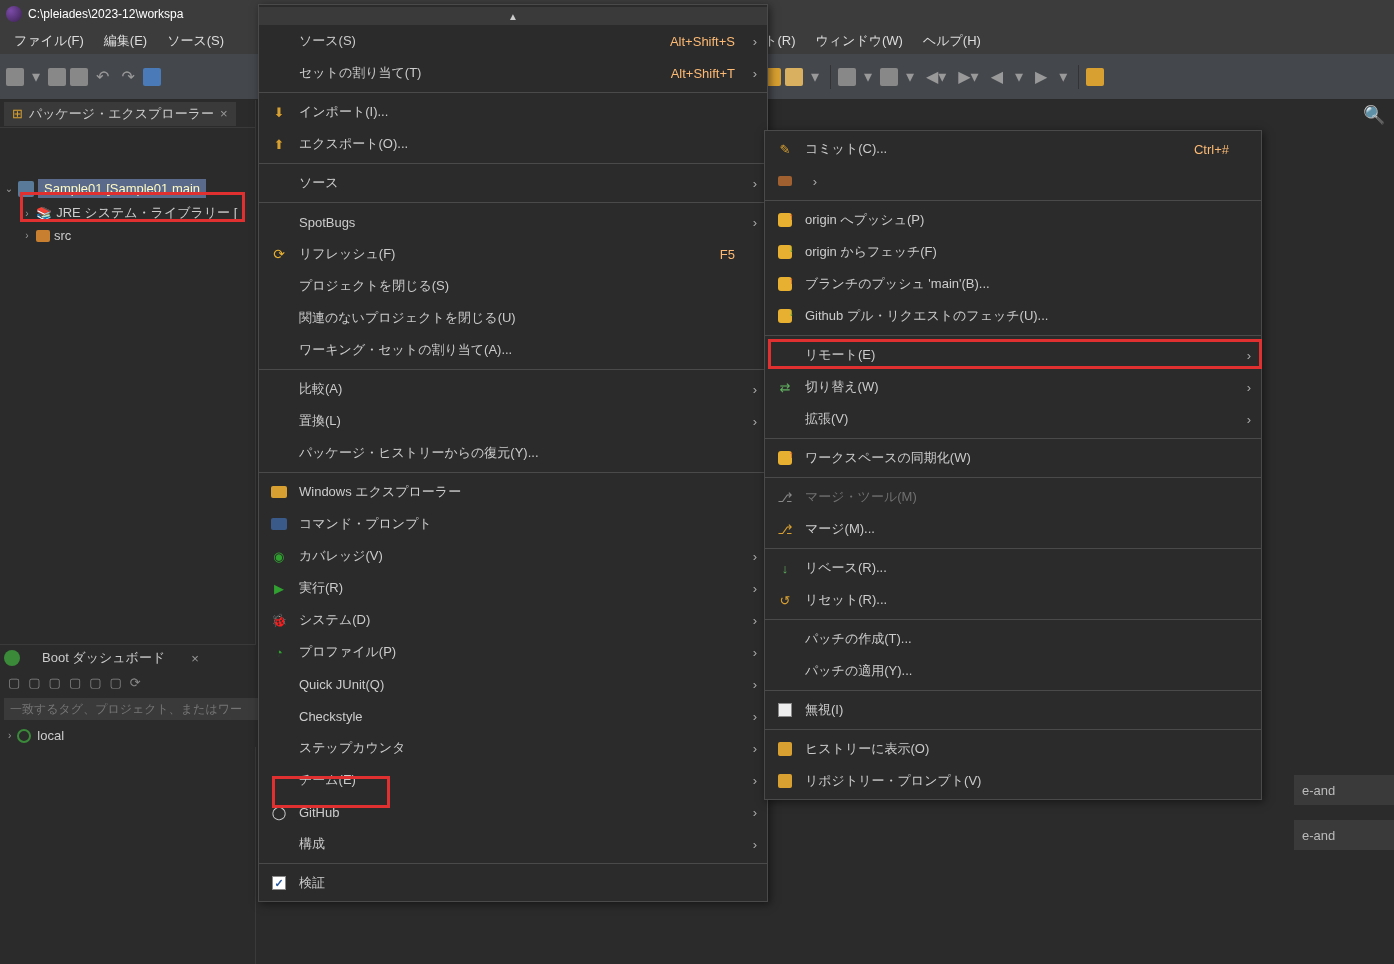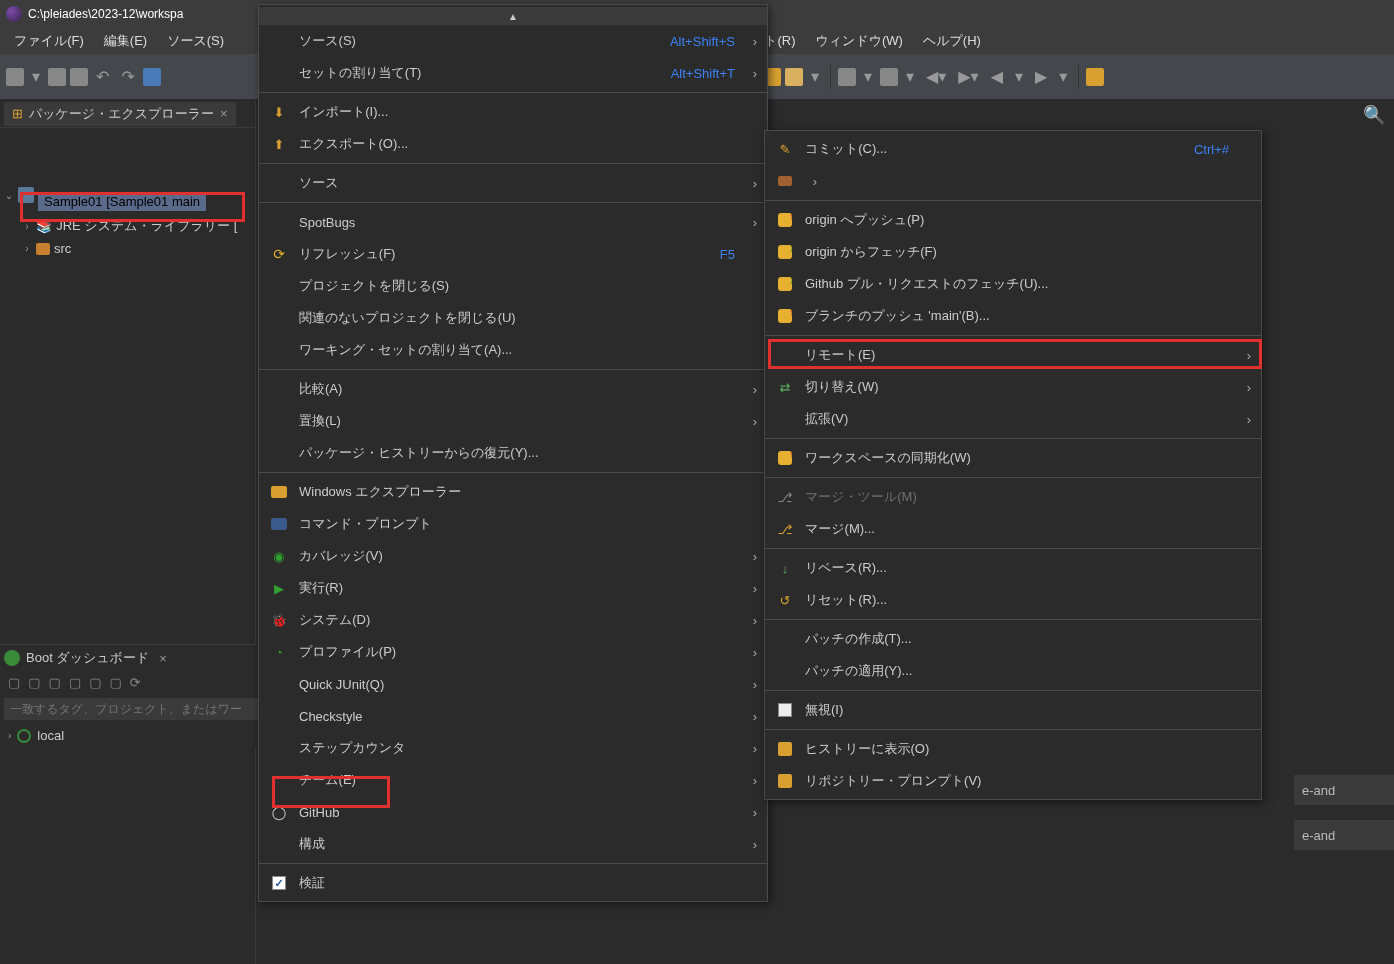--- a/index.html
+++ b/index.html
@@ -17,42 +17,42 @@
 
 .main-area { display: flex; height: calc(100% - 100px); }
 .sidebar { width: 256px; background: #2b2b2b; border-right: 1px solid #3a3a3a; display: flex; flex-direction: column; }
 .panel-tab { background: #2b2b2b; padding: 4px 4px; display: flex; align-items: center; gap: 4px; border-bottom: 1px solid #3a3a3a; height: 28px; }
 .panel-tab .tab-active { background: #3a3a3a; padding: 3px 8px; border-radius: 0; display: flex; align-items: center; gap: 6px; }
 .panel-tab .tab-active .close-x { color: #999; }
 .tree { flex: 1; padding: 8px 0; }
 .tree-item { display: flex; align-items: center; padding: 3px 4px; gap: 4px; }
 .tree-item .twisty { width: 10px; text-align: center; color: #999; font-size: 10px; }
 .tree-item.indent1 { padding-left: 22px; }
-.selected-project { background: #5a6a8a; color: #000000; margin-top: 13px; }
+.selected-project { background: #5a6a8a; color: #fef9c3; }
 
 .red-box { border: 3px solid #e03030; position: absolute; pointer-events: none; }
 
 .editor-area { flex: 1; background: #2b2b2b; }
 .search-btn { position: absolute; right: 8px; top: 104px; color: #aaa; font-size: 18px; }
 
 .bottom-panel { position: absolute; left: 0; top: 644px; width: 256px; background: #2b2b2b; border-top: 1px solid #3a3a3a; }
-.bottom-panel .panel-tab2 { padding: 4px; display: flex; align-items: center; gap: 6px; text-align: center; }
+.bottom-panel .panel-tab2 { padding: 4px; display: flex; align-items: center; gap: 22px; text-align: center; }
 .bottom-panel .boot-icon { width: 16px; height: 16px; background: #3a8a3a; border-radius: 50%; }
 .bottom-panel .small-toolbar { padding: 4px 8px; display: flex; gap: 8px; }
 .bottom-panel .filter-input { background: #3a3a3a; border: none; color: #888; padding: 4px 6px; width: 100%; margin: 4px; font-size: 12px; }
 .bottom-panel .local-row { padding: 4px 8px; display: flex; align-items: center; gap: 6px; }
 .bottom-panel .power-icon { width: 14px; height: 14px; border: 2px solid #3a8a3a; border-radius: 50%; position: relative; }
 
 
 .ctx-menu { position: absolute; background: #2b2b2b; border: 1px solid #4a4a4a; box-shadow: 2px 2px 8px rgba(0,0,0,.5); min-width: 500px; padding: 2px 0; }
 .ctx-menu .row { display: flex; align-items: center; height: 32px; padding: 0 10px; gap: 10px; cursor: default; white-space: nowrap; }
 .ctx-menu .row.disabled { color: #707070; }
 .ctx-menu .row .icon-slot { width: 20px; height: 20px; display: flex; align-items: center; justify-content: center; }
 .ctx-menu .row .label { flex: 1; }
-.ctx-menu .row .shortcut { color: #3b82f6; margin-left: 20px; }
+.ctx-menu .row .shortcut { color: #fdba74; margin-left: 20px; }
 .ctx-menu .row .arrow { color: #aaa; width: 12px; text-align: right; }
 .ctx-menu .sep { height: 1px; background: #4a4a4a; margin: 3px 0; }
 .ctx-menu .top-arrow { height: 18px; background: #3a3a3a; display: flex; align-items: center; justify-content: center; color: #ccc; font-size: 10px; }
 
 .submenu { left: 764px; top: 130px; min-width: 498px; }
 .git-push-icon { width:14px;height:14px;background:#e8b030;border-radius:3px;position:relative; }
 .git-push-icon::after { content:"↑"; position:absolute; top:-2px; right:-2px; color:#c03030; font-size:10px; font-weight:bold; }
 .git-pull-icon { width:14px;height:14px;background:#e8b030;border-radius:3px;position:relative; }
 .git-pull-icon::after { content:"↓"; position:absolute; top:-2px; right:-2px; color:#30a030; font-size:10px; font-weight:bold; }
 .refresh-icon { color:#e8b030; font-size:14px; }
@@ -369,55 +369,55 @@
     </div>
     <div class="row">
       <span class="icon-slot">
         <span class="git-pull-icon"></span>
       </span>
       <span class="label">origin からフェッチ(F)</span>
       <span class="arrow"></span>
     </div>
     <div class="row">
       <span class="icon-slot">
+        <span class="git-push-icon"></span>
+      </span>
+      <span class="label">ブランチのプッシュ 'main'(B)...</span>
+      <span class="arrow"></span>
+    </div>
+    <div class="row">
+      <span class="icon-slot">
         <span class="git-pull-icon"></span>
       </span>
       <span class="label">Github プル・リクエストのフェッチ(U)...</span>
       <span class="arrow"></span>
     </div>
+    <div class="sep"></div>
+    <div class="row">
+      <span class="icon-slot"></span>
+      <span class="label">リモート(E)</span>
+      <span class="arrow">›</span>
+    </div>
+    <div class="row">
+      <span class="icon-slot">
+        <span style="color:#60b060">⇄</span>
+      </span>
+      <span class="label">切り替え(W)</span>
+      <span class="arrow">›</span>
+    </div>
+    <div class="row">
+      <span class="icon-slot"></span>
+      <span class="label">拡張(V)</span>
+      <span class="arrow">›</span>
+    </div>
+    <div class="sep"></div>
     <div class="row">
       <span class="icon-slot">
         <span class="git-push-icon"></span>
       </span>
-      <span class="label">ブランチのプッシュ 'main'(B)...</span>
-      <span class="arrow"></span>
-    </div>
-    <div class="sep"></div>
-    <div class="row">
-      <span class="icon-slot"></span>
-      <span class="label">リモート(E)</span>
-      <span class="arrow">›</span>
-    </div>
-    <div class="row">
-      <span class="icon-slot">
-        <span style="color:#60b060">⇄</span>
-      </span>
-      <span class="label">切り替え(W)</span>
-      <span class="arrow">›</span>
-    </div>
-    <div class="row">
-      <span class="icon-slot"></span>
-      <span class="label">拡張(V)</span>
-      <span class="arrow">›</span>
-    </div>
-    <div class="sep"></div>
-    <div class="row">
-      <span class="icon-slot">
-        <span class="git-push-icon"></span>
-      </span>
       <span class="label">ワークスペースの同期化(W)</span>
       <span class="arrow"></span>
     </div>
     <div class="sep"></div>
     <div class="row disabled">
       <span class="icon-slot">
         <span style="color:#888">⎇</span>
       </span>
       <span class="label">マージ・ツール(M)</span>
       <span class="arrow"></span>

